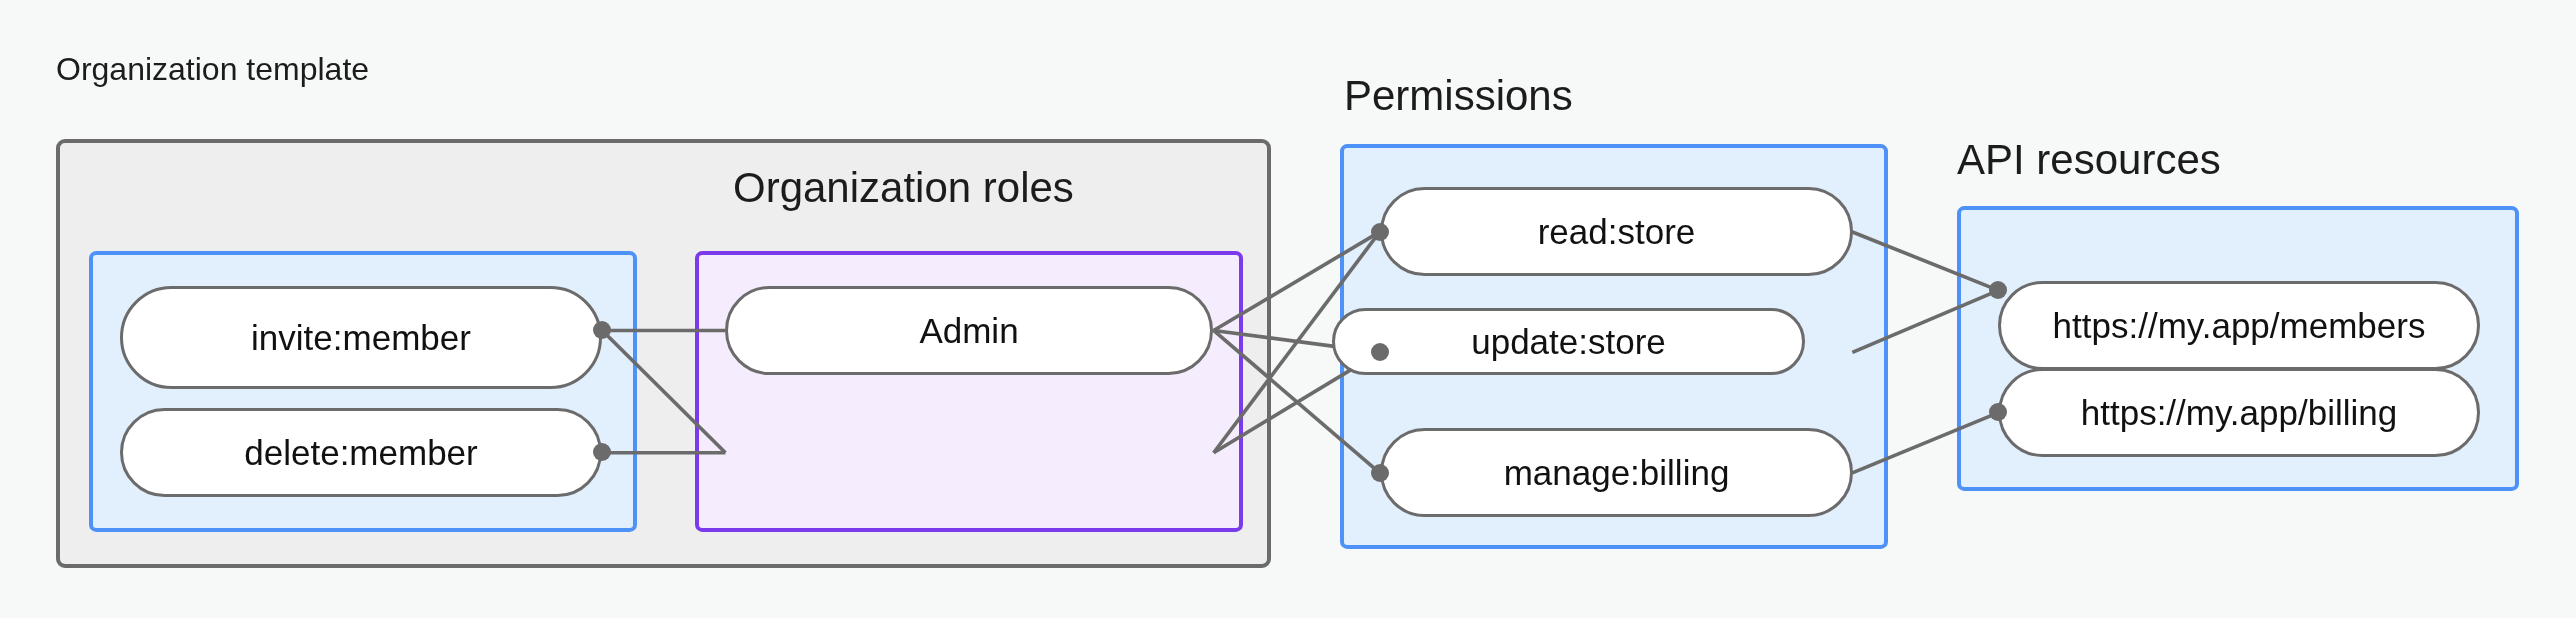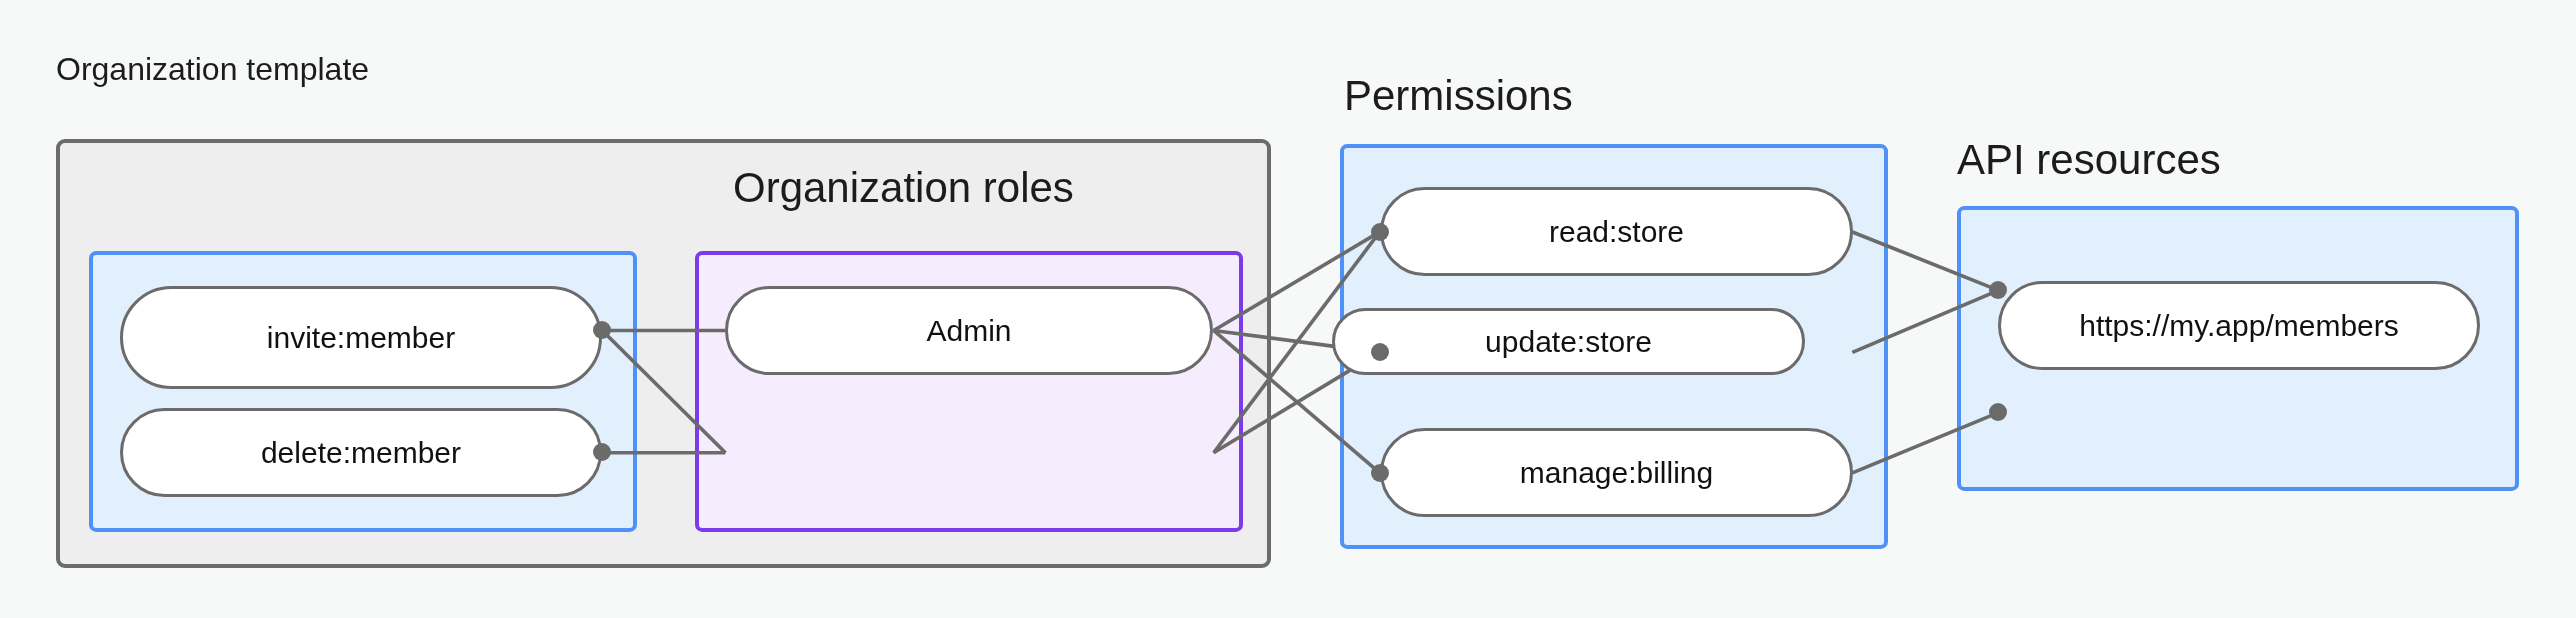--- a/index.html
+++ b/index.html
@@ -65,21 +65,21 @@
   .node {
     position: absolute;
     box-sizing: border-box;
     background: #ffffff;
     border: 3.7px solid #6b6b6b;
     border-radius: 912px;
     display: flex;
     align-items: center;
     justify-content: center;
     color: #111111;
-    font-size: 30px;
+    font-size: 35px;
     white-space: nowrap;
     z-index: 10;
   }
   .dot {
     position: absolute;
     width: 18px;
     height: 18px;
     border-radius: 50%;
     background: #6b6b6b;
     z-index: 12;
@@ -155,16 +155,19 @@
   <div class="node" style="left:1380px; top:428px; width:473px; height:89px;">
     <span>manage:billing</span>
   </div>
   <div class="dot" style="left:1371px; top:464px;"></div>
 
   <div class="node" style="left:1998px; top:245px; width:482px; height:89px;margin-top:36px;">
     <span>https://my.app/members</span>
   </div>
   <div class="dot" style="left:1989px; top:281px;"></div>
 
+  <div class="node" style="left:1998px; top:368px; width:482px; height:89px;">
+    <span>https://my.app/billing</span>
+  </div>
   <div class="dot" style="left:1989px; top:403px;"></div>
 
 </div>
 
 
 </body></html>

